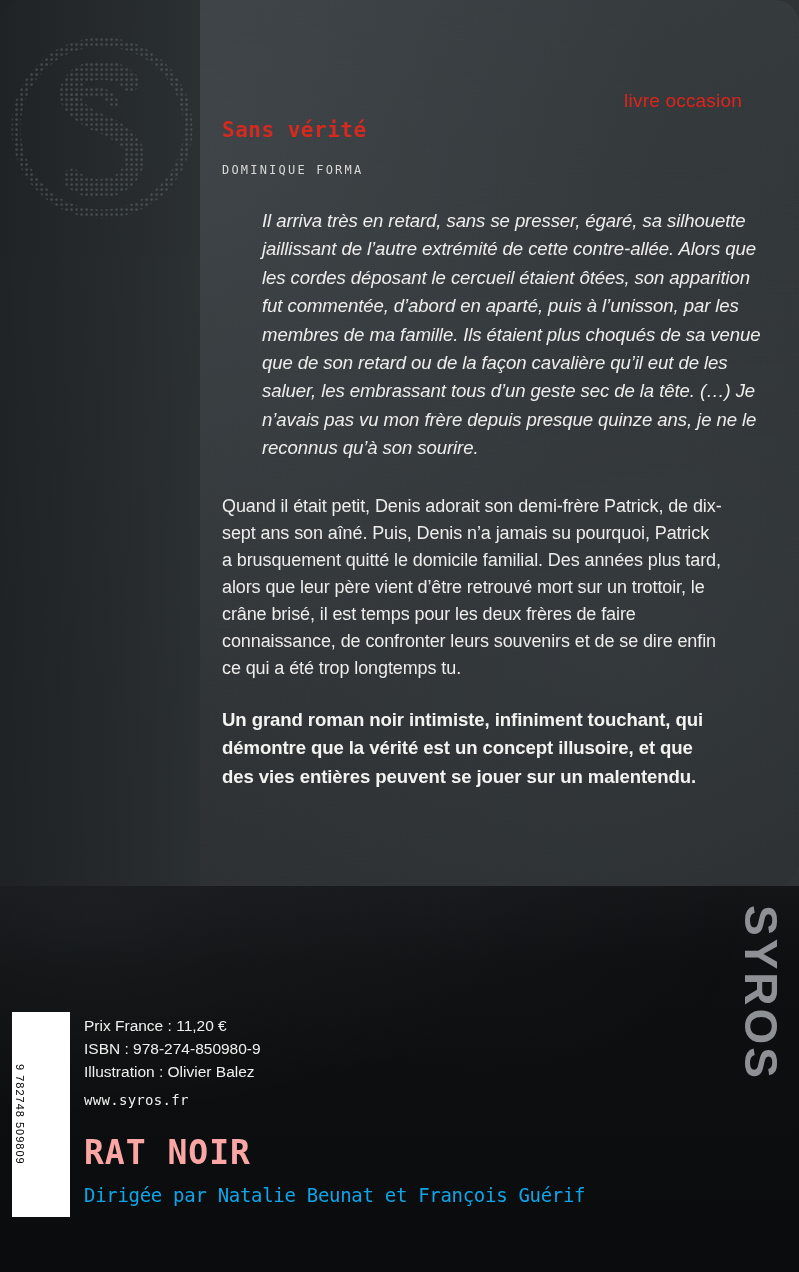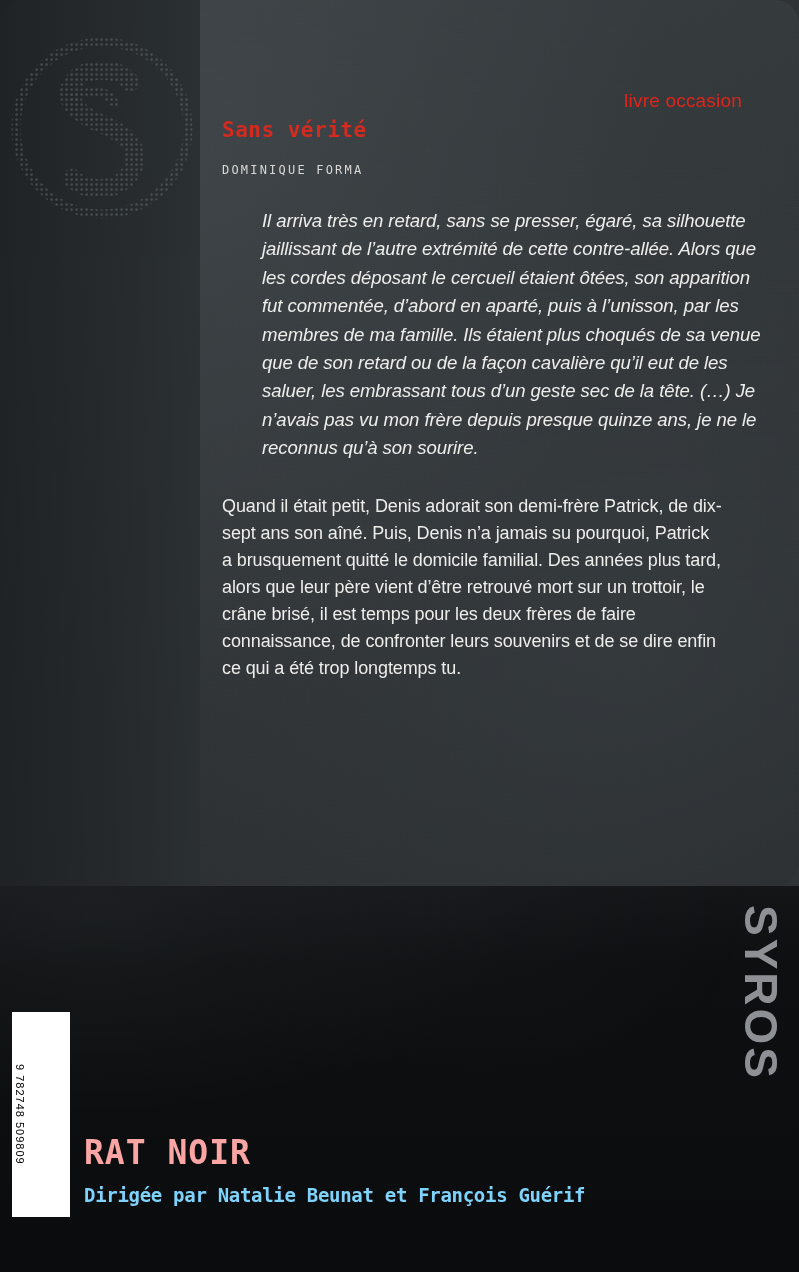--- a/index.html
+++ b/index.html
@@ -224,26 +224,25 @@
     color: #fca5a5;
     font-size: 33px;
     font-weight: bold;
     font-family: "DejaVu Sans Mono", monospace;
     letter-spacing: 1px;
   }
   .directed {
     position: absolute;
     left: 84px;
     top: 1184px;
-    color: #7dd3fc;
+    color: #0ea5e9;
     font-size: 19px;
     font-family: "DejaVu Sans Mono", monospace;
     letter-spacing: -0.3px;
     white-space: nowrap;
-    font-weight: bold;
   }
 </style>
 </head>
 <body>
 
 <div id="cover">
 
   <div class="upper-panel">
     <div class="noise"></div>
 
@@ -260,20 +259,21 @@
       </svg>
     </div>
 
     <div class="occasion">livre occasion</div>
 
     <div class="title">Sans vérité</div>
     <div class="author">DOMINIQUE FORMA</div>
 
     <div class="excerpt">Il arriva très en retard, sans se presser, égaré, sa silhouette jaillissant de l’autre extrémité de cette contre-allée. Alors que les cordes déposant le cercueil étaient ôtées, son apparition fut commentée, d’abord en aparté, puis à l’unisson, par les membres de ma famille. Ils étaient plus choqués de sa venue que de son retard ou de la façon cavalière qu’il eut de les saluer, les embrassant tous d’un geste sec de la tête. (…) Je n’avais pas vu mon frère depuis presque quinze ans, je ne le reconnus qu’à son sourire.</div>
     <div class="synopsis">Quand il était petit, Denis adorait son demi-frère Patrick, de dix-sept ans son aîné. Puis, Denis n’a jamais su pourquoi, Patrick a brusquement quitté le domicile familial. Des années plus tard, alors que leur père vient d’être retrouvé mort sur un trottoir, le crâne brisé, il est temps pour les deux frères de faire connaissance, de confronter leurs souvenirs et de se dire enfin ce qui a été trop longtemps tu.</div>
+    <div class="pitch">Un grand roman noir intimiste, infiniment touchant, qui démontre que la vérité est un concept illusoire, et que des vies entières peuvent se jouer sur un malentendu.</div>
   </div>
 
   <div class="lower-panel">
     <div class="lower-noise"></div>
   </div>
 
   <div class="syros-vertical">SYROS</div>
 
   <div class="barcode-box"></div>
   <svg class="barcode-bars" viewBox="0 0 44 186" preserveAspectRatio="none">
@@ -312,17 +312,23 @@
       <rect x="154" y="0" width="2" height="44"></rect>
       <rect x="159" y="0" width="3" height="44"></rect>
       <rect x="165" y="0" width="1" height="44"></rect>
       <rect x="169" y="0" width="2" height="44"></rect>
       <rect x="174" y="0" width="3" height="44"></rect>
       <rect x="180" y="0" width="2" height="44"></rect>
     </g>
   </svg>
   <div class="barcode-digits">9 782748 509809</div>
 
+  <div class="colophon">
+    <div>Prix France : 11,20 €</div>
+    <div>ISBN : 978-274-850980-9</div>
+    <div>Illustration : Olivier Balez</div>
+    <span class="url">www.syros.fr</span>
+  </div>
 
   <div class="collection">RAT NOIR</div>
   <div class="directed">Dirigée par Natalie Beunat et François Guérif</div>
 
 </div>
 
 </body></html>

